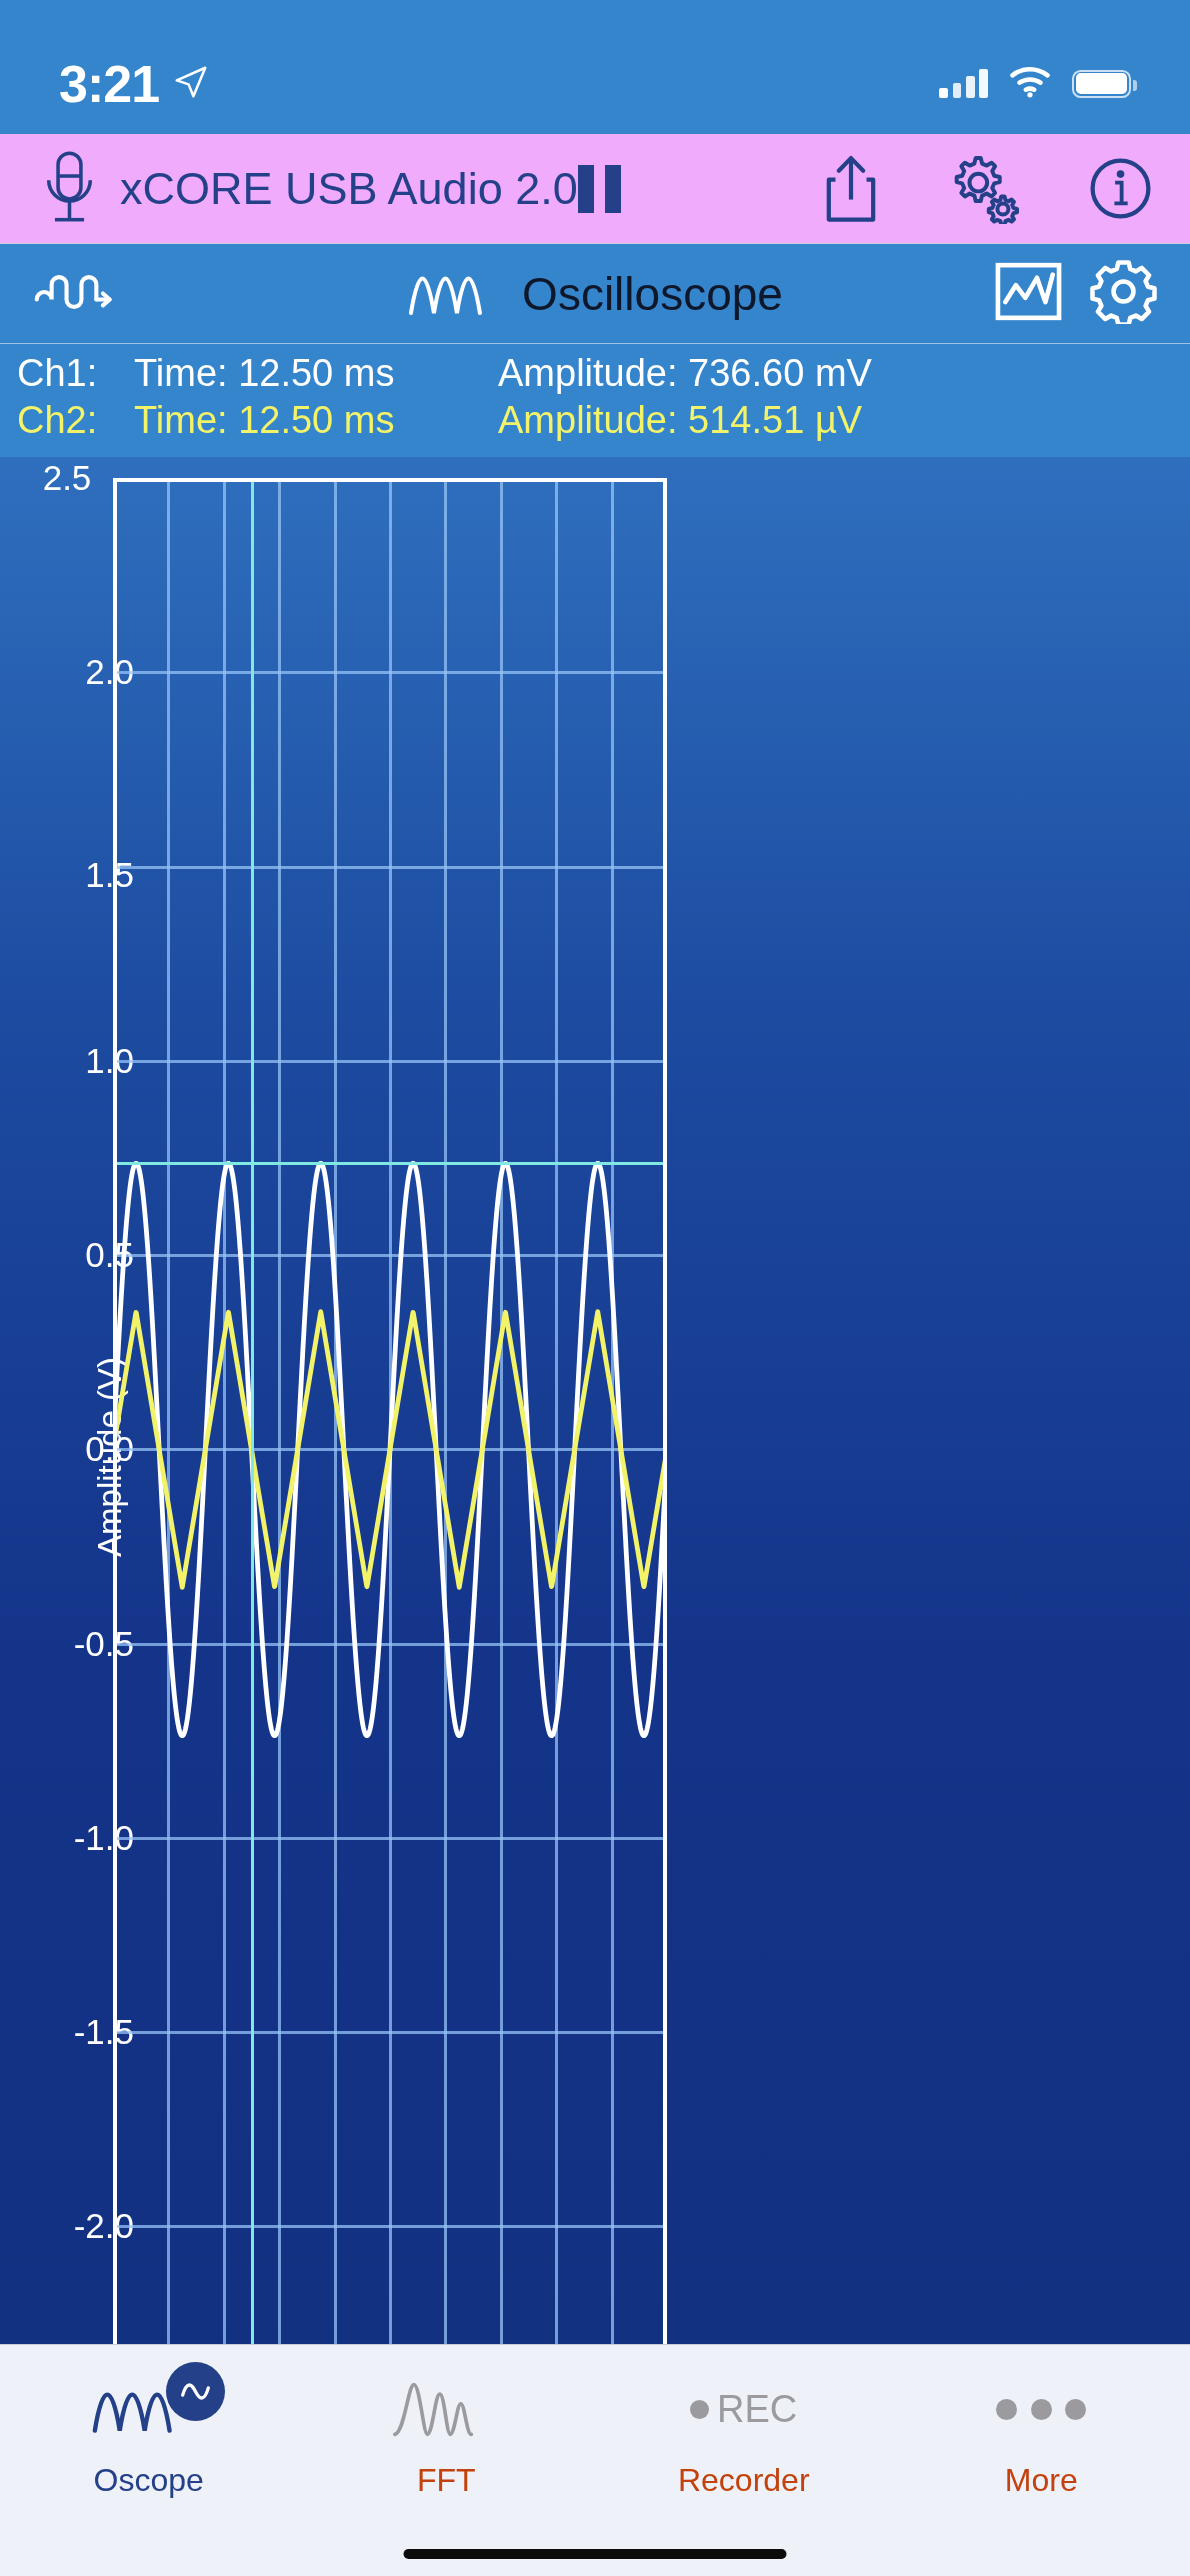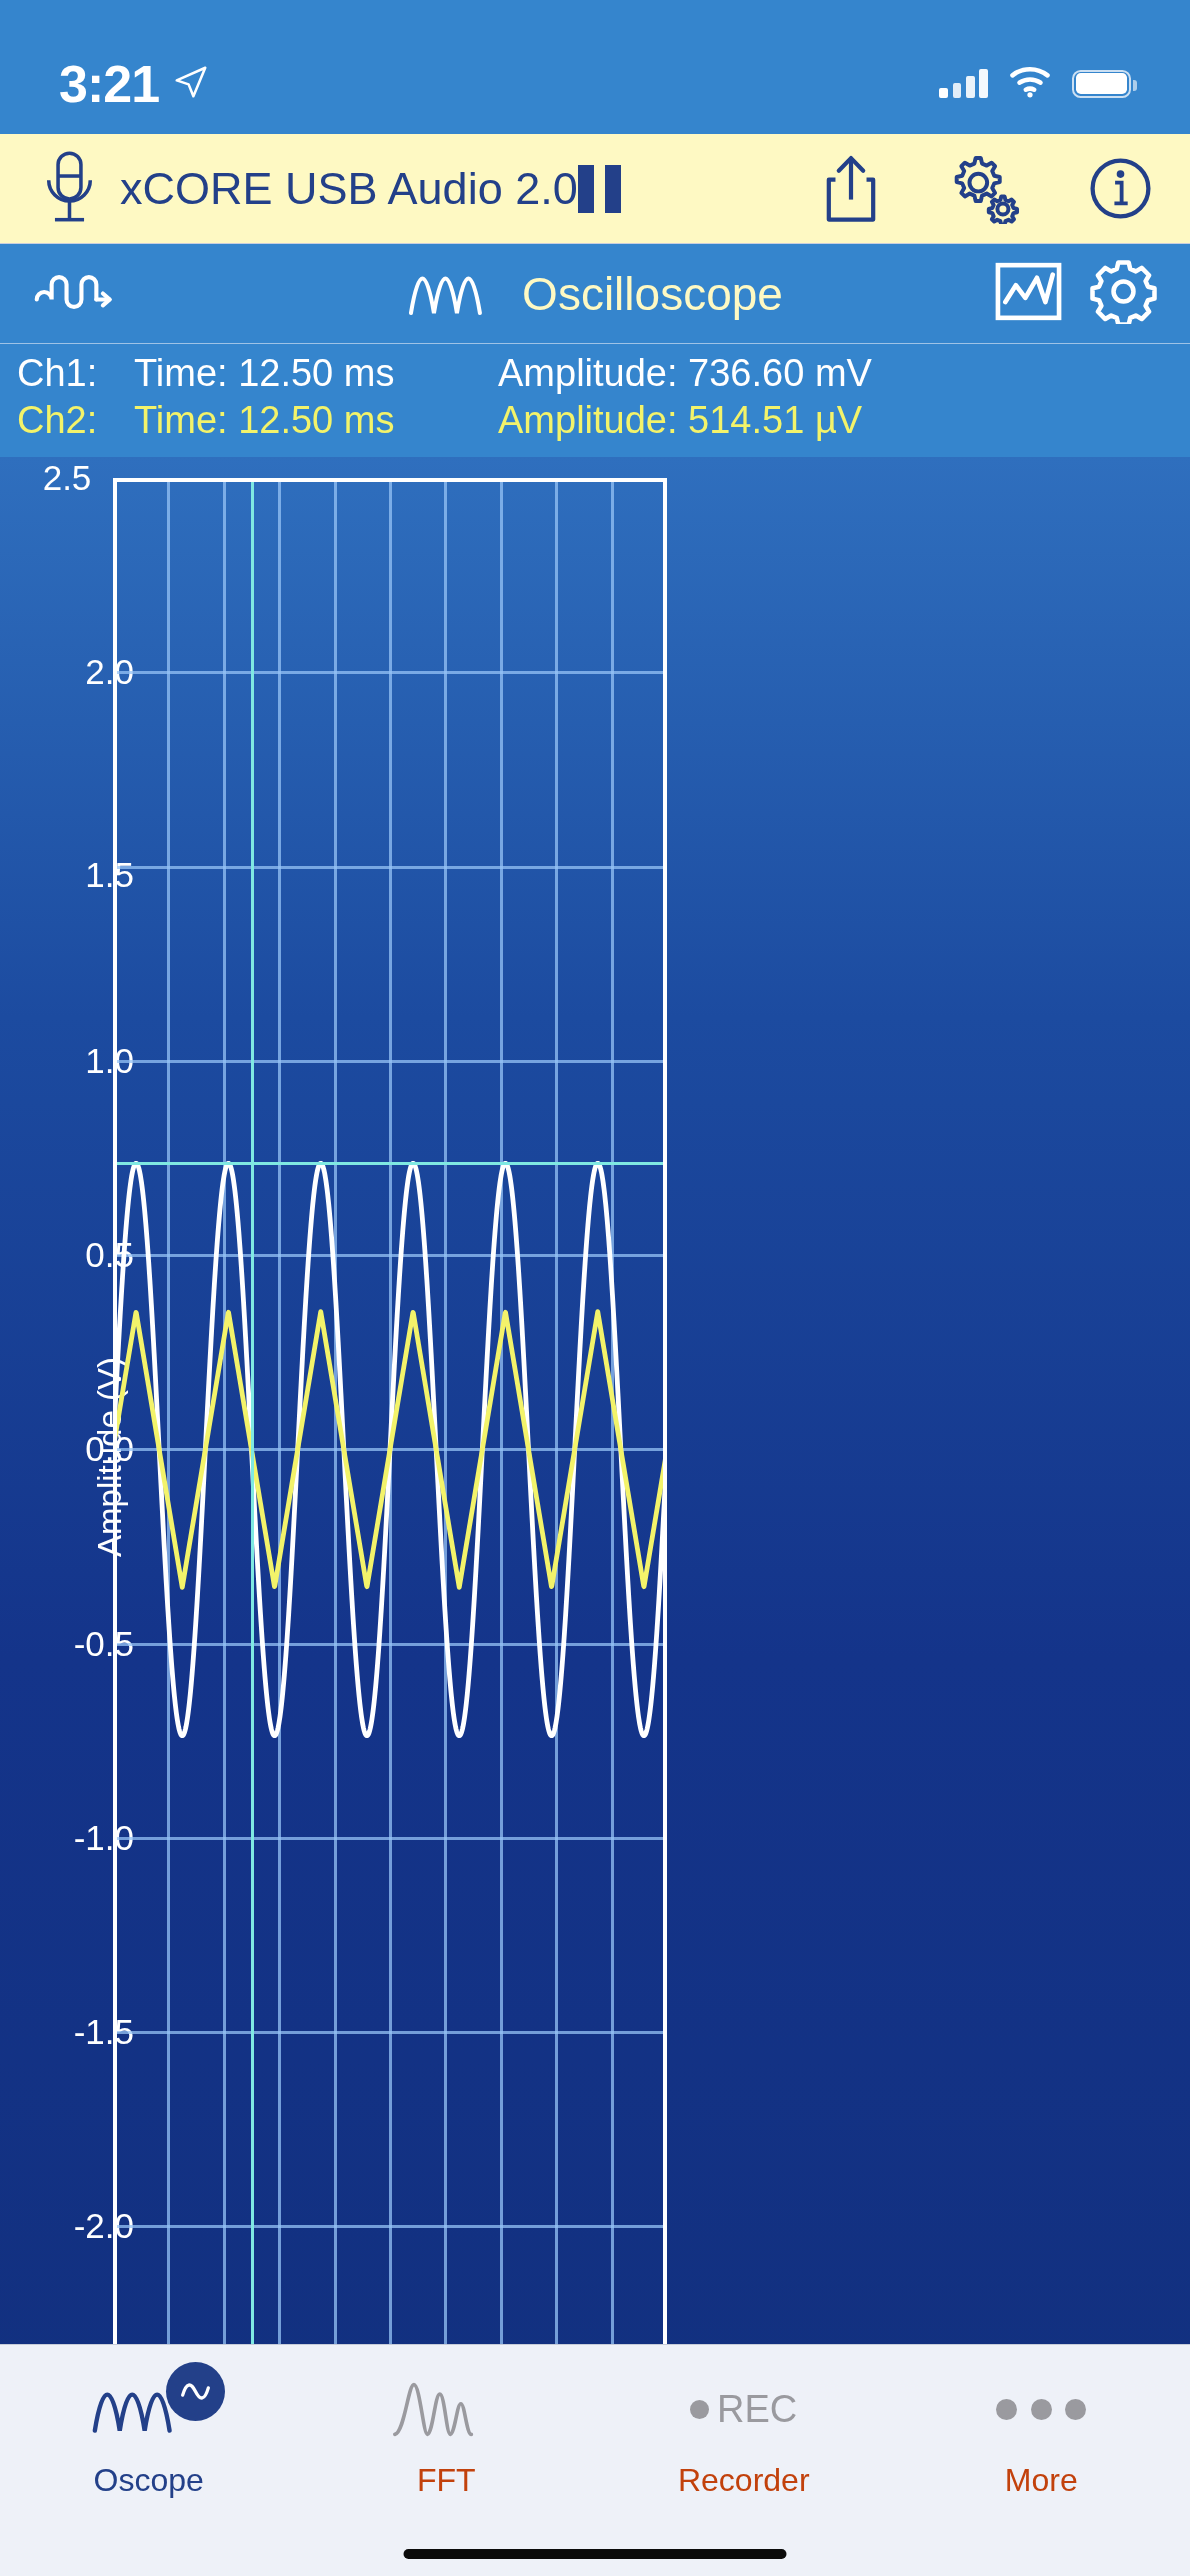--- a/index.html
+++ b/index.html
@@ -29,37 +29,37 @@
   .batt {
     width:59px;height:28px;border:2.9px solid rgba(255,255,255,.75);
     border-radius:8.6px;position:relative;padding:1.9px;
   }
   .batt::after{content:"";position:absolute;right:-7.7px;top:8.6px;width:3.8px;height:10.5px;
     background:rgba(255,255,255,.6);border-radius:0 2.9px 2.9px 0;}
   .batt span{display:block;height:100%;background:#fff;border-radius:4.8px;}
 
   
   .apptoolbar {
-    height:110px; background:#fef9c3;
+    height:110px; background:#f0abfc;
     display:flex; align-items:center; padding:0 38px;
     border-bottom:1px solid #c9cedd;
   }
   .dev-name { color:#234089; font-size:45px; margin-left:19px; white-space:nowrap; }
   .tb-spacer { flex:1; }
   .tb-btn { display:flex; align-items:center; justify-content:center; }
   .pause { display:flex; gap:10.5px; margin-right:67px; }
   .pause i { display:block; width:16.3px; height:48px; background:#234089; }
 
   
   .navbar {
     height:99px; background:#3585cd;
     display:flex; align-items:center; padding:0 33px;
     position:relative;
   }
-  .nav-title { color:#fef9c3; font-size:46px; margin-left:23px; }
+  .nav-title { color:#0f172a; font-size:46px; margin-left:23px; }
   .nav-center { display:flex; align-items:center; position:absolute;
     left:50%; transform:translateX(-50%); }
   .nav-right { margin-left:auto; display:flex; align-items:center; gap:27px; }
 
   
   .readout {
     background:#3585cd; padding:5.8px 17px 13.4px 17px;
     border-top:1.9px solid #9fc3e6;
     font-size:38px; line-height:1.23;
   }

